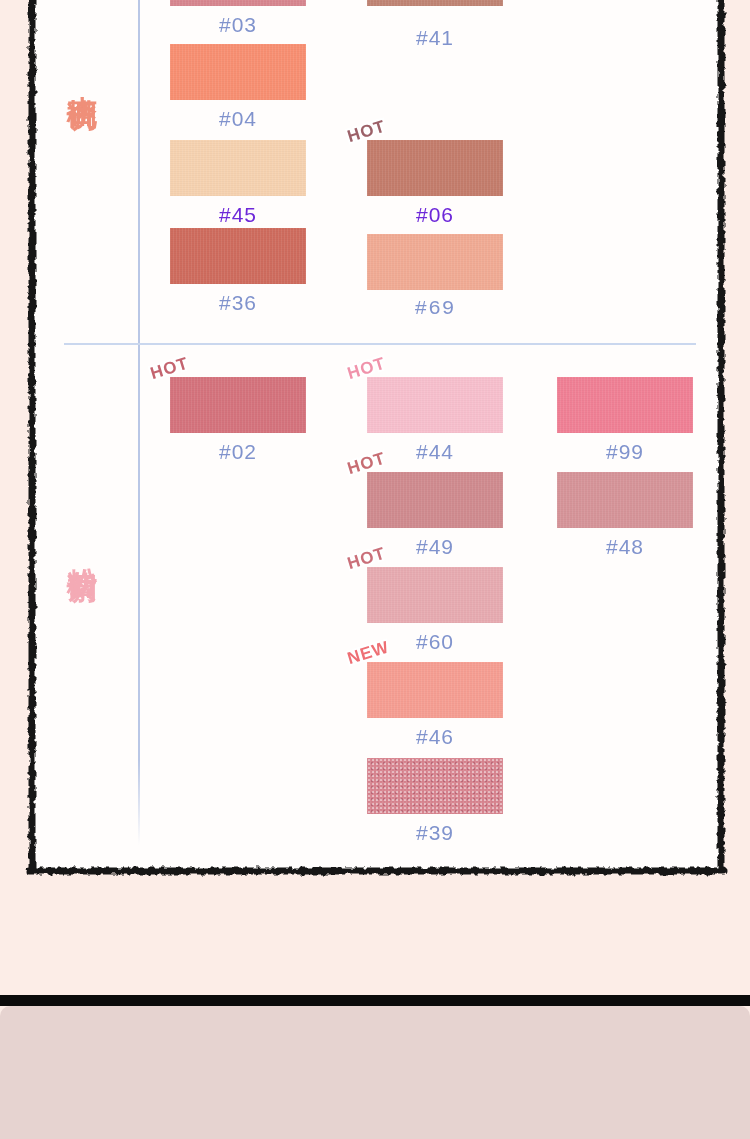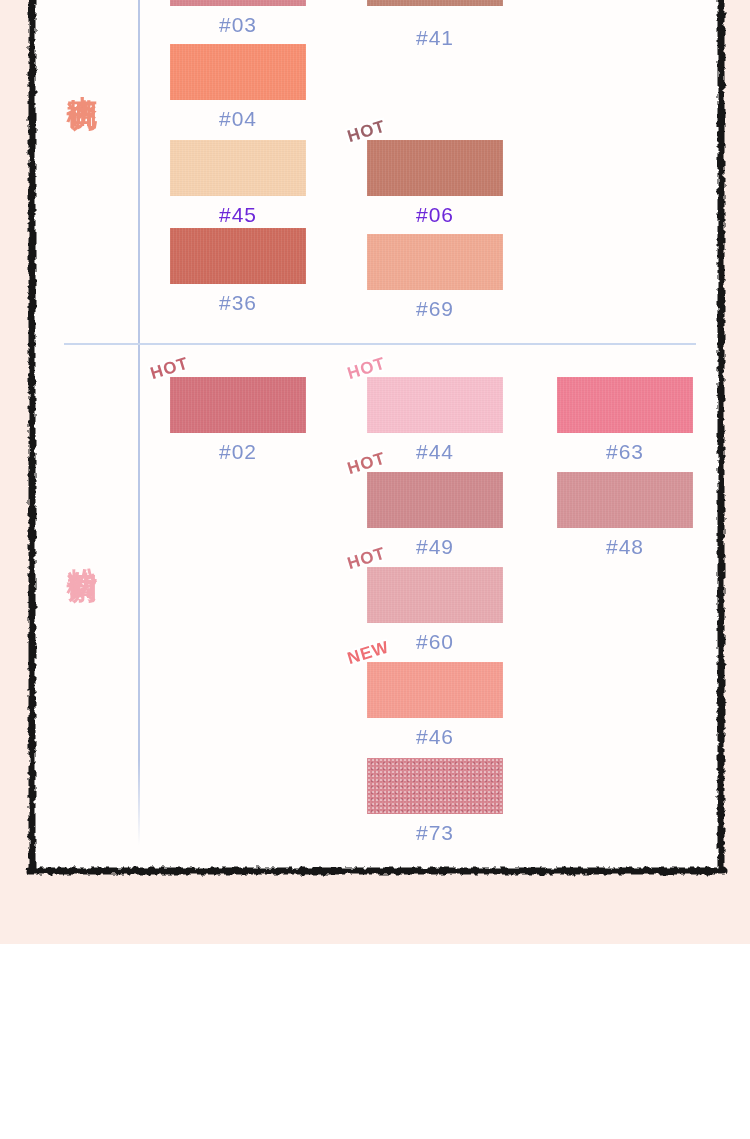--- a/index.html
+++ b/index.html
@@ -1,17 +1,17 @@
 <!DOCTYPE html>
 <html><head>
 <meta charset="utf-8">
 <style>
   html,body{margin:0;padding:0;}
   body{font-family:"Liberation Sans", sans-serif;}
-  #canvas{position:relative;width:750px;height:944px;background:#fcede7;overflow:hidden;}
+  #canvas{position:relative;width:750px;height:1139px;background:#fcede7;overflow:hidden;}
 
   
   .panel{position:absolute;left:30px;top:0;width:693px;height:872px;background:#fffdfc;}
   .border-svg{position:absolute;left:0;top:0;pointer-events:none;}
 
   
   .vline{position:absolute;left:138px;top:0;width:2px;height:845px;
          background:linear-gradient(to bottom,#b9c7e6 0%,#b9c7e6 90%,rgba(185,199,230,0) 100%);}
   .hline{position:absolute;left:64px;top:343px;width:632px;height:2px;background:#cad7ee;}
 
@@ -94,35 +94,35 @@
         <div class="swatch" style="background: rgb(196, 125, 108);"></div>
         <span class="badge" style="color: rgb(156, 97, 104);">HOT</span>
         <div class="code" style="color: #6d28d9;">#06</div>
       </div>
       <div class="cell" style="left: 170px; top: 228px;">
         <div class="swatch" style="background: rgb(207, 108, 94);"></div>
         <div class="code" style="color: rgb(128, 147, 205);">#36</div>
       </div>
       <div class="cell" style="left: 367px; top: 234px;">
         <div class="swatch" style="background: rgb(241, 171, 148);"></div>
-        <div class="code" style="color: rgb(128, 147, 205);">#69</div>
+        <div class="code" style="color: rgb(128, 147, 205); font-family: Liberation Mono, monospace;">#69</div>
       </div>
       <div class="cell" style="left: 170px; top: 377px;">
         <div class="swatch" style="background: rgb(213, 115, 125);"></div>
         <span class="badge" style="color: rgb(196, 100, 111);">HOT</span>
         <div class="code" style="color: rgb(128, 147, 205);">#02</div>
       </div>
       <div class="cell" style="left: 367px; top: 377px;">
         <div class="swatch" style="background: rgb(247, 191, 205);"></div>
         <span class="badge" style="color: rgb(240, 147, 171);">HOT</span>
         <div class="code" style="color: rgb(128, 147, 205);">#44</div>
       </div>
       <div class="cell" style="left: 557px; top: 377px;">
         <div class="swatch" style="background: rgb(240, 128, 149);"></div>
-        <div class="code" style="color: rgb(128, 147, 205);">#63</div>
+        <div class="code" style="color: rgb(128, 147, 205);">#99</div>
       </div>
       <div class="cell" style="left: 367px; top: 472px;">
         <div class="swatch" style="background: rgb(208, 139, 143);"></div>
         <span class="badge" style="color: rgb(199, 109, 115);">HOT</span>
         <div class="code" style="color: rgb(128, 147, 205);">#49</div>
       </div>
       <div class="cell" style="left: 557px; top: 472px;">
         <div class="swatch" style="background: rgb(214, 148, 153);"></div>
         <div class="code" style="color: rgb(128, 147, 205);">#48</div>
       </div>
@@ -131,20 +131,20 @@
         <span class="badge" style="color: rgb(202, 111, 121);">HOT</span>
         <div class="code" style="color: rgb(128, 147, 205);">#60</div>
       </div>
       <div class="cell" style="left: 367px; top: 662px;">
         <div class="swatch" style="background: rgb(246, 158, 146);"></div>
         <span class="badge" style="color: rgb(238, 111, 116);">NEW</span>
         <div class="code" style="color: rgb(128, 147, 205);">#46</div>
       </div>
       <div class="cell" style="left: 367px; top: 758px;">
         <div class="swatch shimmer" style="background: rgb(216, 132, 143);"></div>
-        <div class="code" style="color: rgb(128, 147, 205);">#73</div>
+        <div class="code" style="color: rgb(128, 147, 205);">#39</div>
       </div>
     </div>
 
   <div class="footer-bar"></div>
   <div class="footer-panel"></div>
 
 </div>
 
 </body></html>

